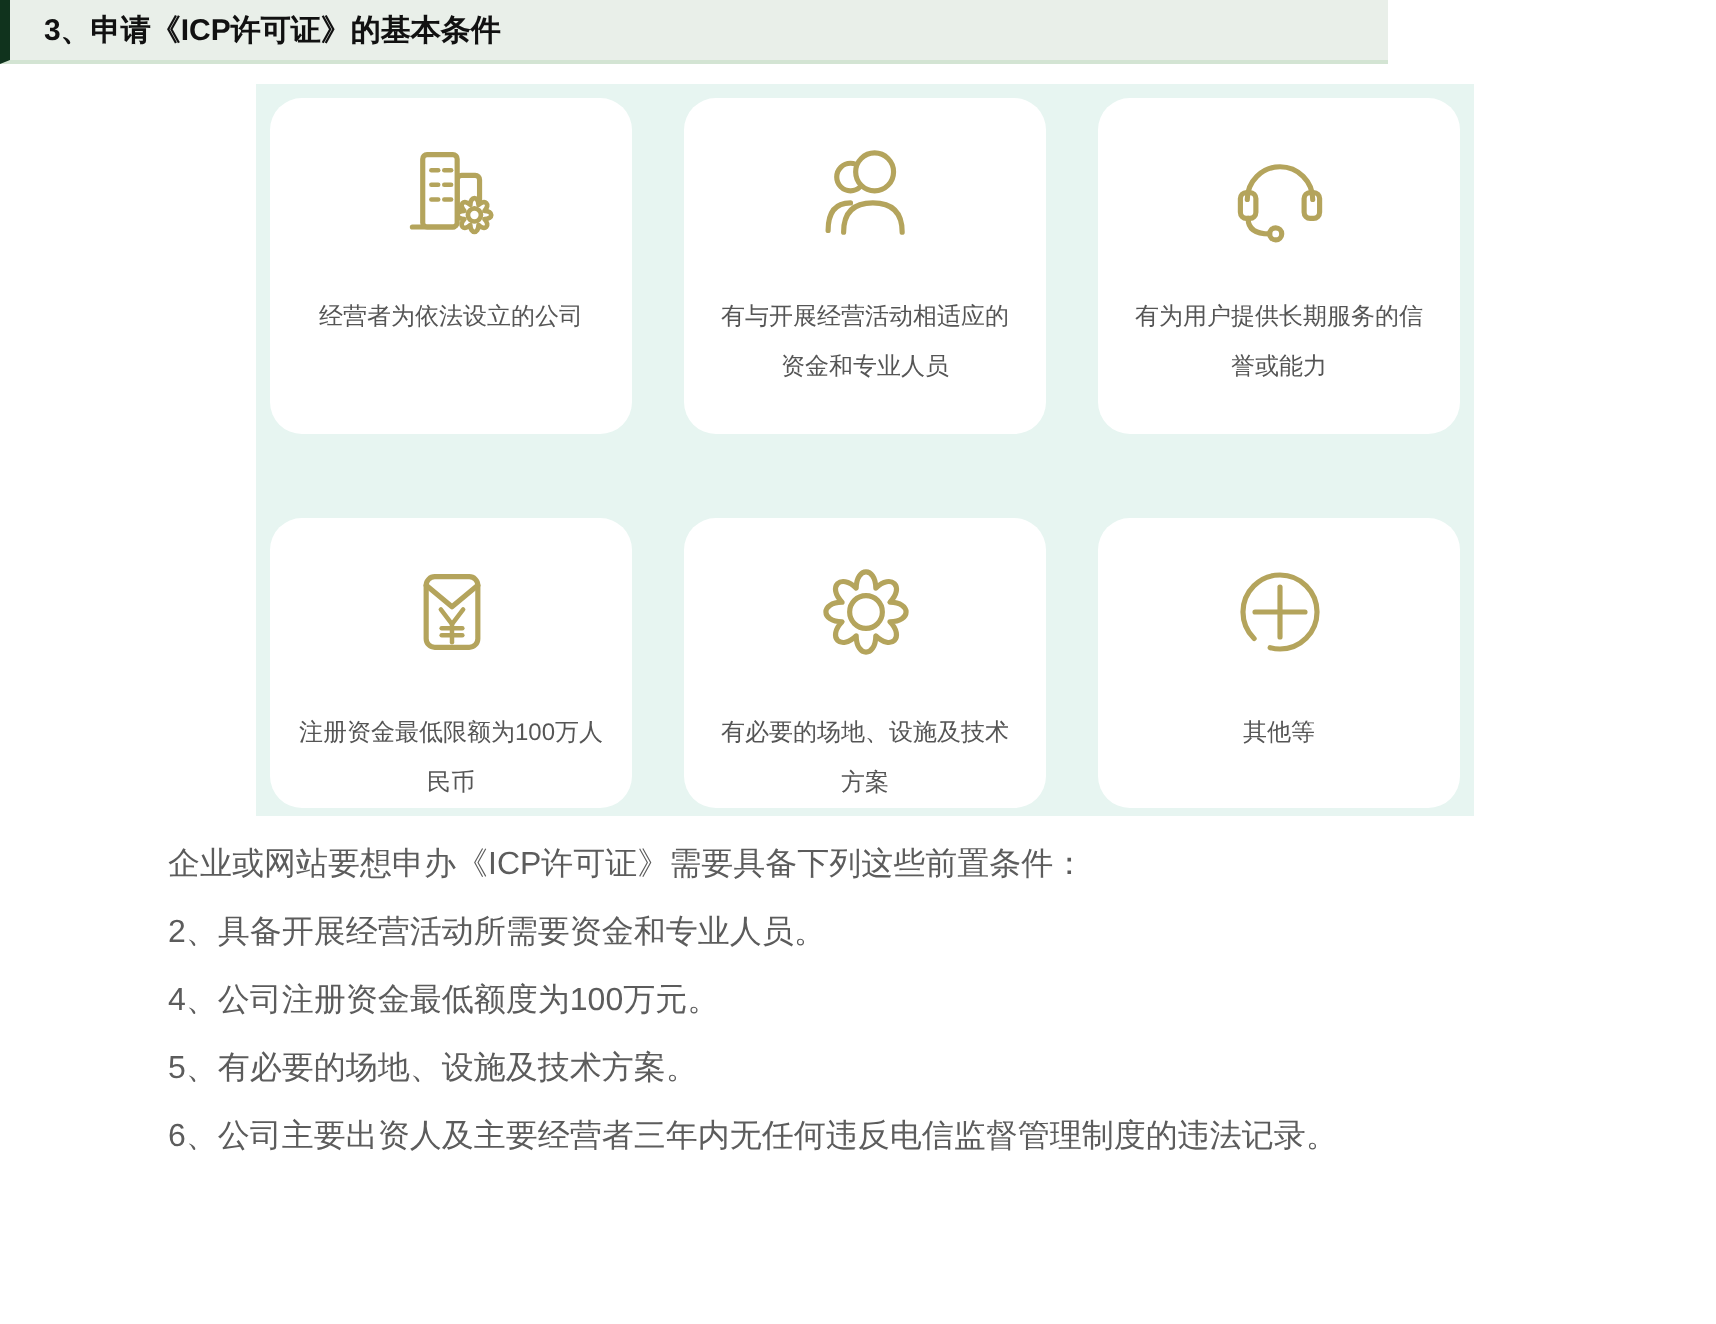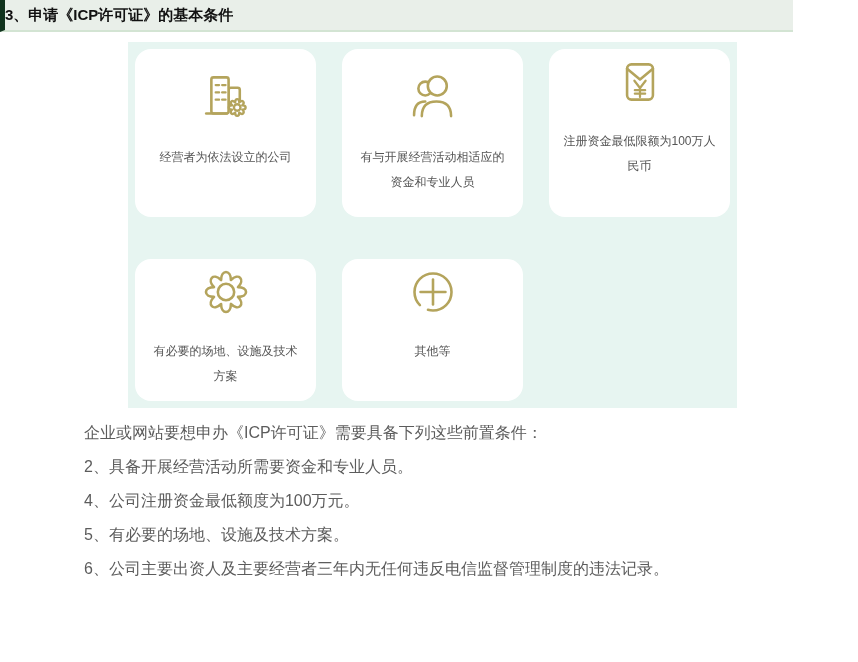--- a/index.html
+++ b/index.html
@@ -2,25 +2,25 @@
 <html><head>
 <meta charset="utf-8">
 <style>
   * { margin:0; padding:0; box-sizing:border-box; }
   html,body { background:#fff; }
   .page {
     position:relative; width:858px; height:662px; background:#ffffff; overflow:hidden;
     font-family:"Liberation Sans","DejaVu Sans",sans-serif;
   }
   .section-header {
-    position:absolute; top:0; left:0; width:793px; height:32px;
+    position:absolute; top:0; left:0; width:694px; height:32px;
     background:#e9efe9;
     border-left:5px solid #10331d;
     border-bottom:2px solid #d3e4d3;
-    display:flex; align-items:center; 
+    display:flex; align-items:center; padding-left:17px;
     font-size:15px; font-weight:bold; color:#111111;
   }
   .features-panel {
     position:absolute; left:128px; top:42px; width:609px; height:366px;
     background:#e7f5f1; padding:7px;
   }
   .features-grid {
     display:grid; width:100%; height:100%;
     grid-template-columns:1fr 1fr 1fr;
     grid-template-rows:168px 1fr;
@@ -28,21 +28,21 @@
   }
   .feature-card {
     background:#ffffff; border-radius:16px;
     display:flex; flex-direction:column; align-items:center;
     padding:18px 13px 0;
   }
   .feature-card svg { width:62px; height:62px; flex:none; margin-bottom:12px; }
   .feature-card .card-label {
     font-size:12px; color:#555555; text-align:center; line-height:25px;
   }
-  .row2 { padding-top:2px;align-items:center; }
+  .row2 { padding-top:16px;align-items:center; }
   .article-body { position:absolute; left:40px; top:424px; width:790px;margin-left:44px; }
   .article-body p {
     margin:0 0 16px; font-size:16px; line-height:18px; color:#5c5c5c;
   }
   .ic { stroke:#b4a45c; fill:none; stroke-width:3; stroke-linecap:round; stroke-linejoin:round; }
   .ic .thin { stroke-width:2.6; }
   .ic .wfill { fill:#ffffff; }
 </style>
 </head>
 <body>
@@ -84,20 +84,32 @@
           <svg class="ic" viewBox="0 0 72 72">
             <circle cx="27" cy="25" r="8"></circle>
             <path d="M14,56 Q14,40 27,40"></path>
             <path class="wfill" d="M23,57 Q23,40 40,40 Q57,40 57,57"></path>
             <circle class="wfill" cx="41" cy="22" r="11"></circle>
           </svg>
         </span>
         <div class="card-label">有与开展经营活动相适应的资金和专业人员</div>
       </div>
 
+      <div class="feature-card">
+        <span>
+          <svg class="ic" viewBox="0 0 72 72">
+            <path d="M17,38 a19,19 0 0 1 38,0"></path>
+            <rect x="13" y="34" width="9" height="15" rx="3.5"></rect>
+            <rect x="50" y="34" width="9" height="15" rx="3.5"></rect>
+            <path d="M17.5,49 Q17.5,58 30,58"></path>
+            <circle cx="33.5" cy="58" r="3.5"></circle>
+          </svg>
+        </span>
+        <div class="card-label">有为用户提供长期服务的信誉或能力</div>
+      </div>
 
       <div class="feature-card row2">
         <span>
           <svg class="ic" viewBox="0 0 72 72">
             <rect x="21" y="15.5" width="30" height="41" rx="5"></rect>
             <path d="M21,20.5 L36,33 L51,20.5"></path>
             <g class="thin">
               <path d="M29.5,34.5 L36,43 L42.5,34.5"></path>
               <line x1="36" y1="43" x2="36" y2="53.5"></line>
               <line x1="30" y1="45.5" x2="42" y2="45.5"></line>

